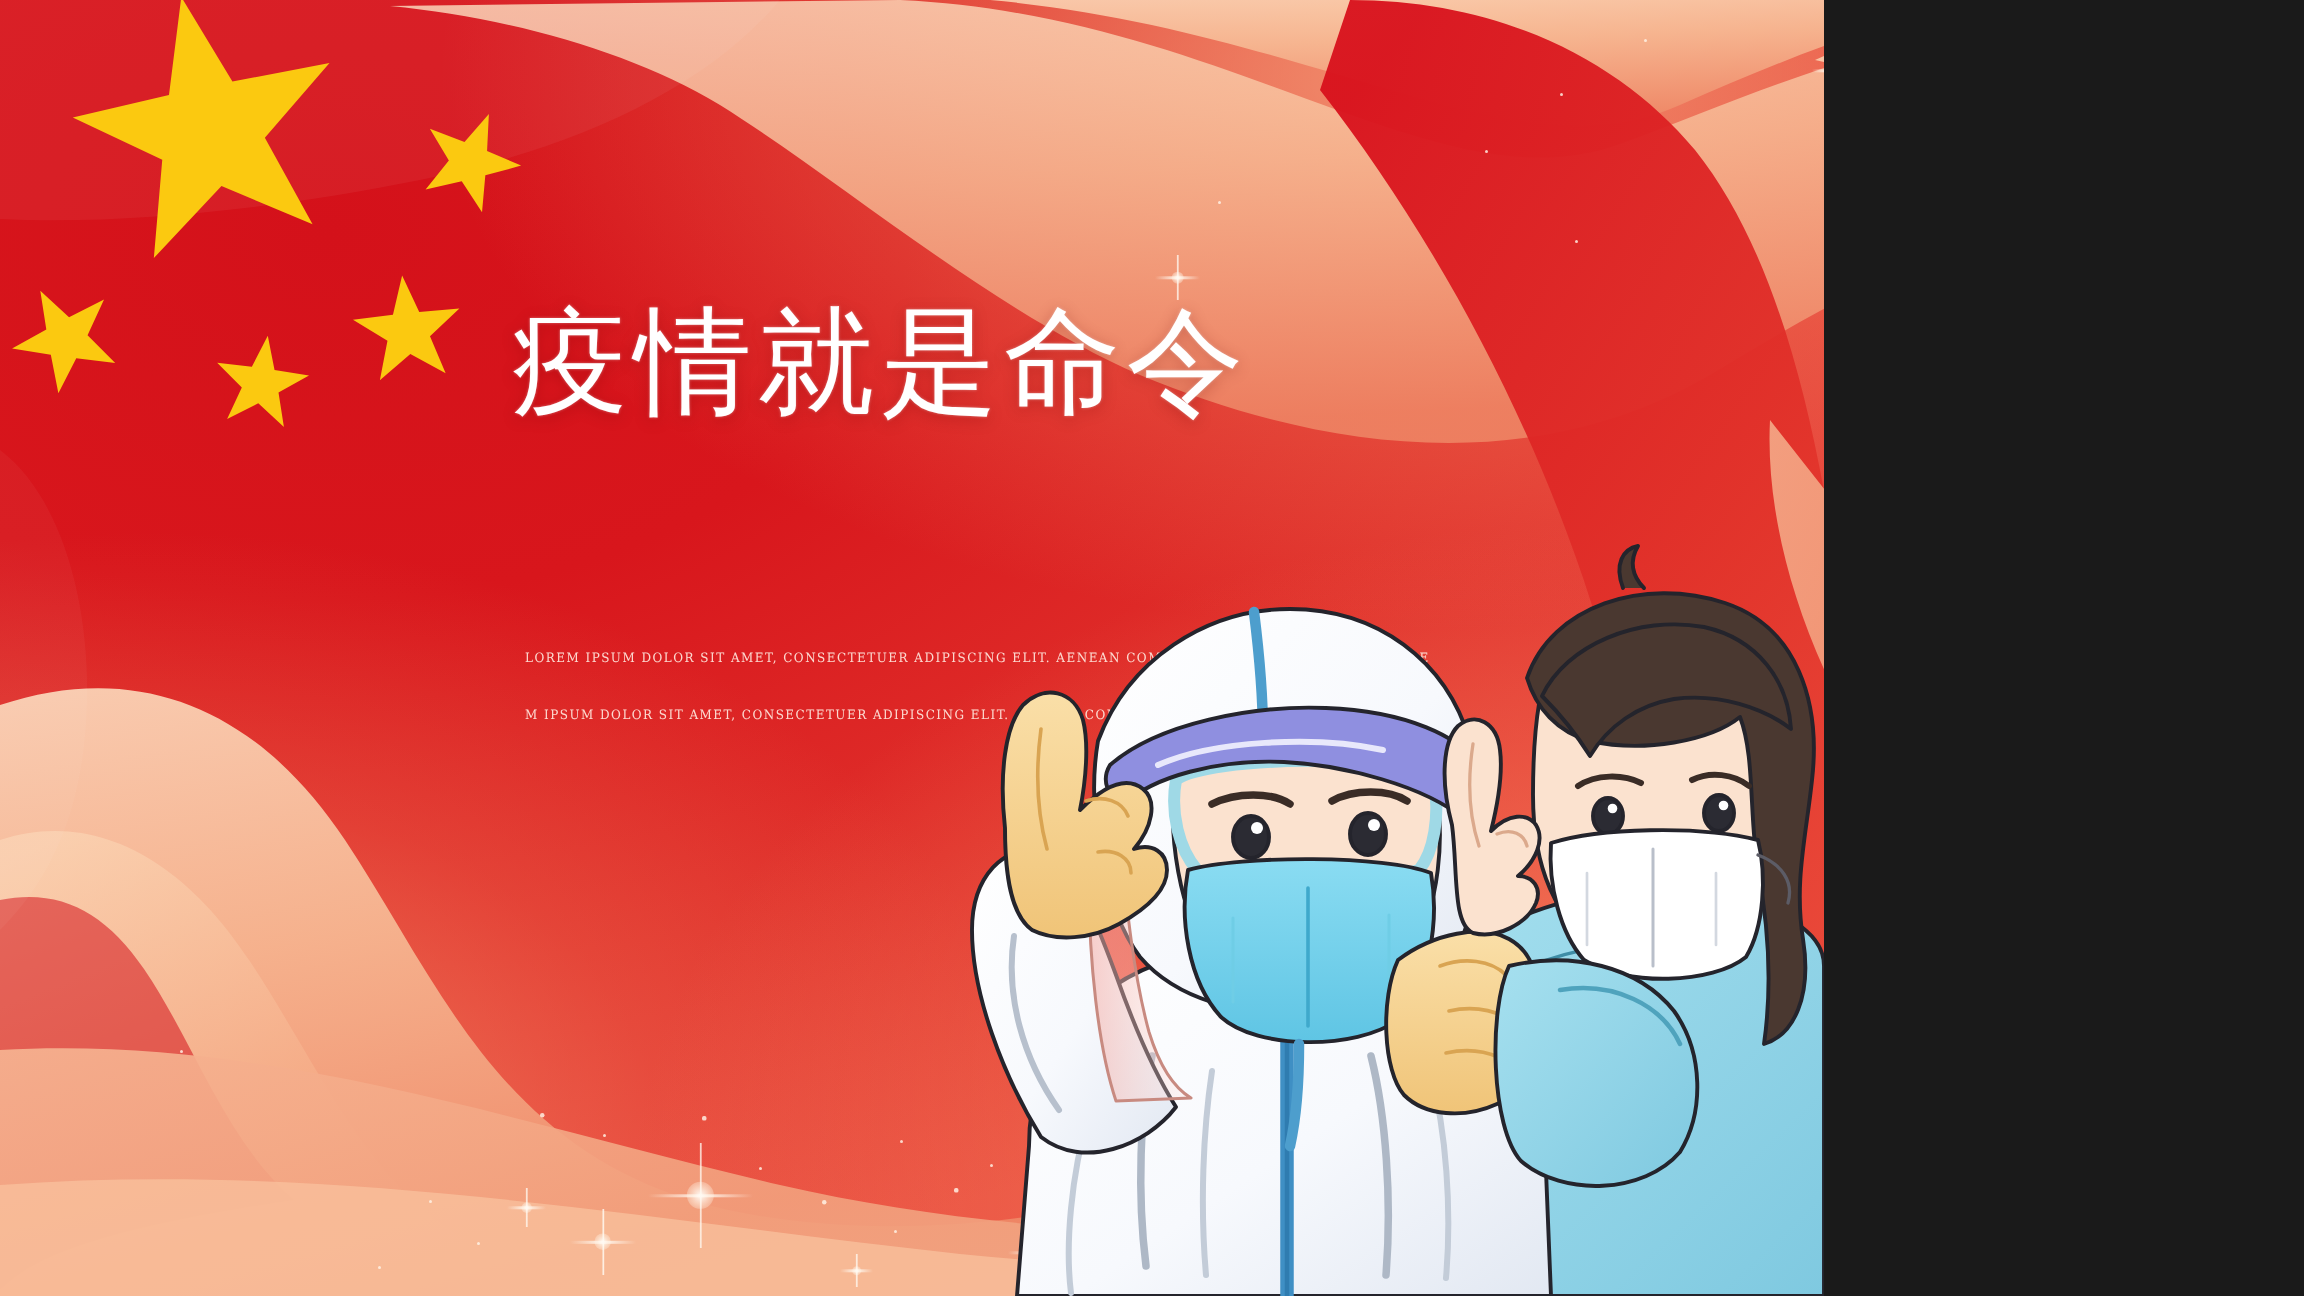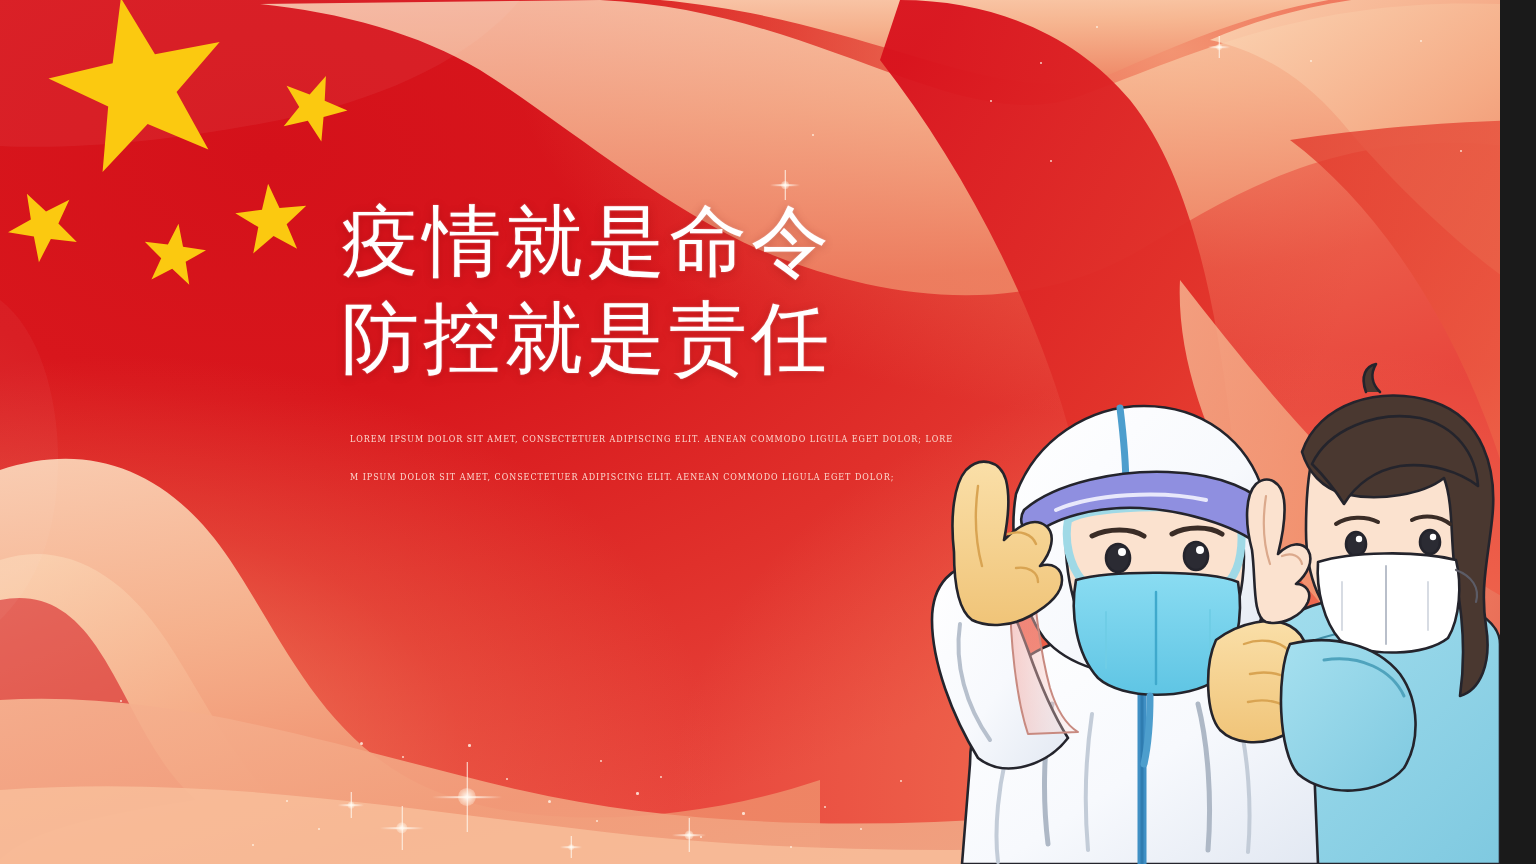--- a/index.html
+++ b/index.html
@@ -1,21 +1,21 @@
 <!DOCTYPE html>
 <html lang="zh"><head>
 <meta charset="utf-8">
 <title>疫情就是命令 防控就是责任</title>
 <style>
   html,body{margin:0;padding:0;background:#1a1a1a;}
   *{box-sizing:border-box;}
 
   .poster{
     position:relative;
-    width:1500px;height:864px;
+    width:1216px;height:864px;
     overflow:hidden;
     font-family:"Liberation Serif", serif;
     background:#737373;
   }
 
   
   .bg-base{
     position:absolute;inset:0;
     background:
       radial-gradient(ellipse 1100px 700px at 18% 18%, #d4111a 0%, #d8161c 35%, #e0302b 70%, #e8453c 100%),
@@ -217,21 +217,20 @@
       <use href="#starShape" transform="translate(140,88) rotate(-12) scale(0.92)"></use>
       <use href="#starShape" transform="translate(313,108) rotate(22) scale(0.345)"></use>
       <use href="#starShape" transform="translate(44,226) rotate(-28) scale(0.365)"></use>
       <use href="#starShape" transform="translate(174,256) rotate(8) scale(0.325)"></use>
       <use href="#starShape" transform="translate(272,221) rotate(-6) scale(0.375)"></use>
     </g>
   </svg>
 
   <div class="headline">
     <span class="ln">疫情就是命令</span>
-    <span class="ln">防控就是责任</span>
   </div>
 
   <div class="subcopy">
     <span class="ln">LOREM IPSUM DOLOR SIT AMET, CONSECTETUER ADIPISCING ELIT. AENEAN COMMODO LIGULA EGET DOLOR; LORE</span>
     <span class="ln">M IPSUM DOLOR SIT AMET, CONSECTETUER ADIPISCING ELIT. AENEAN COMMODO LIGULA EGET DOLOR;</span>
   </div>
 
   <svg class="illus" viewBox="0 0 680 520" preserveAspectRatio="xMaxYMax meet">
     <defs>
       <linearGradient id="suitG" x1="0" y1="0" x2="1" y2="1">

